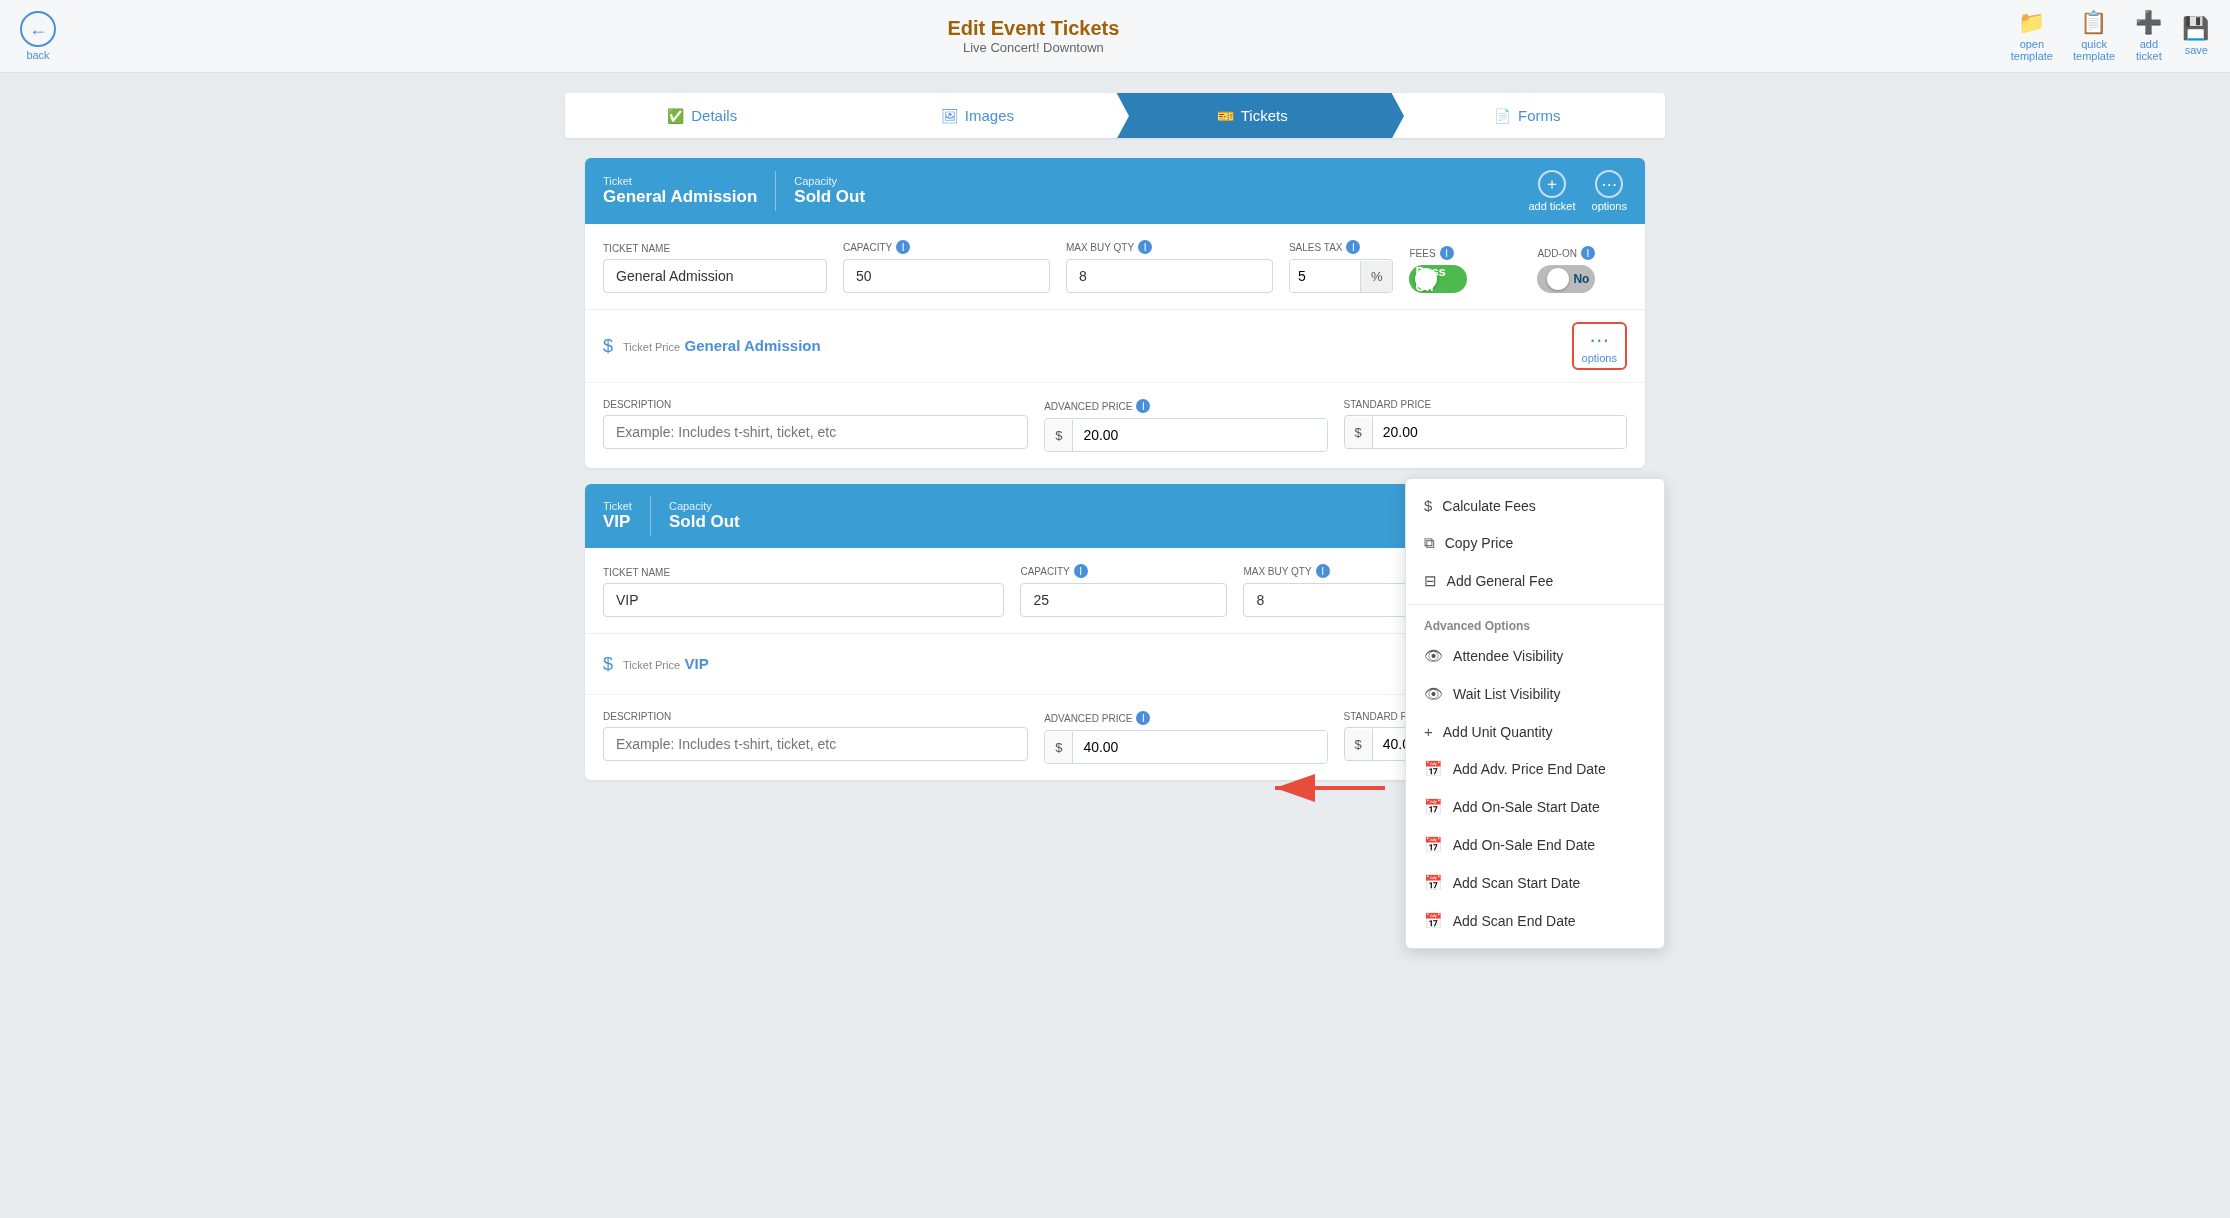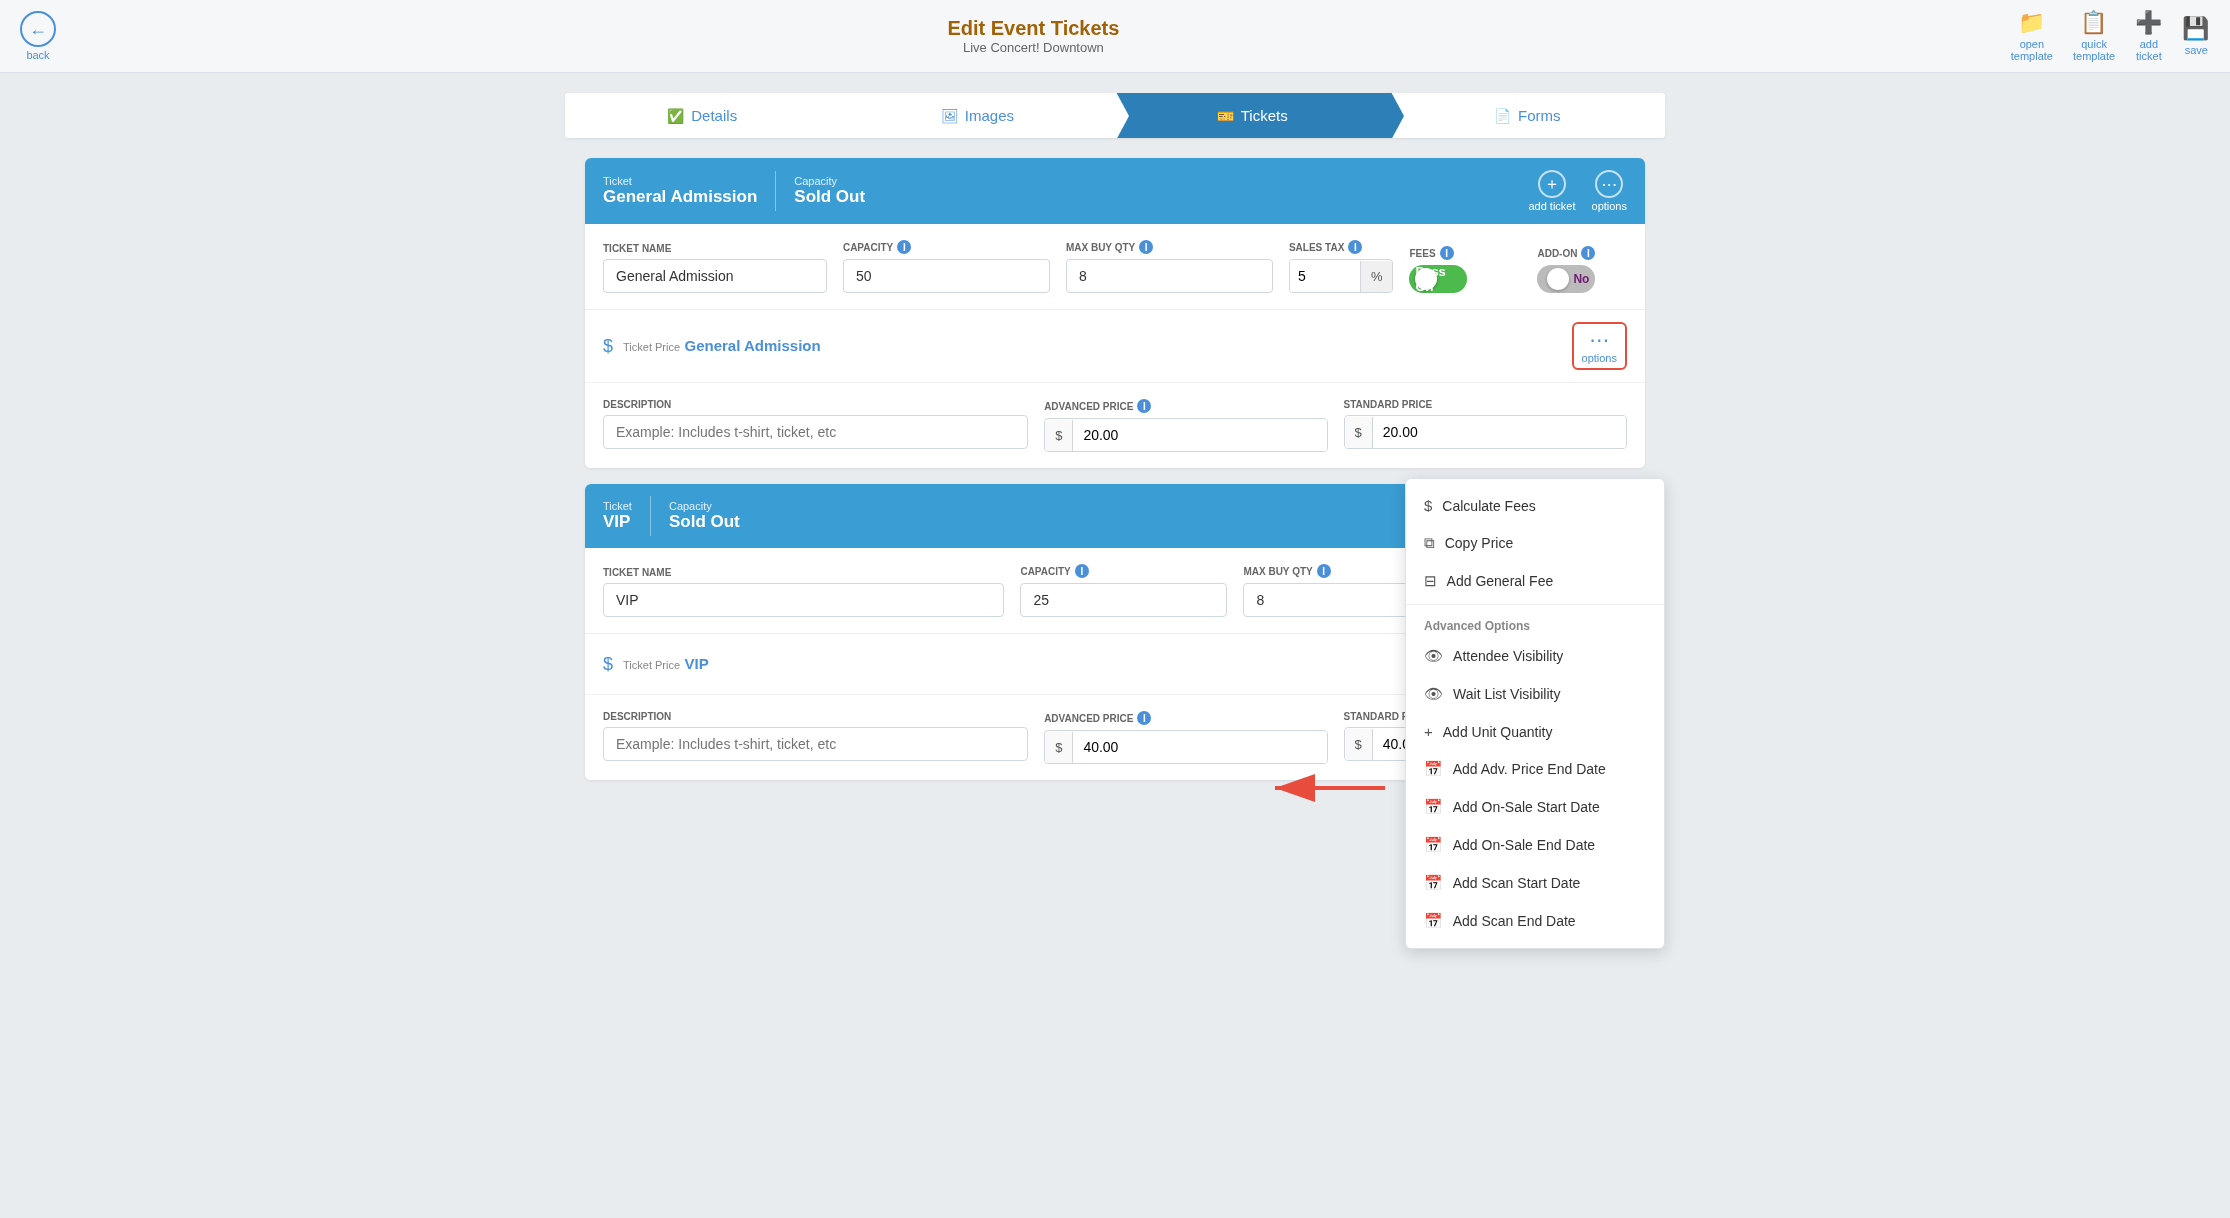--- a/index.html
+++ b/index.html
@@ -174,21 +174,21 @@
     
     .ticket-fields {
       padding: 16px 18px;
       display: flex;
       gap: 16px;
       align-items: flex-end;
     }
     .field-group { display: flex; flex-direction: column; }
     .field-label {
       font-size: 10px;
-      font-weight: 700;
+      font-weight: 400;
       color: #666;
       text-transform: uppercase;
       margin-bottom: 5px;
       display: flex;
       align-items: center;
       gap: 4px;
     }
     .field-label .info-icon {
       width: 14px; height: 14px;
       background: #4a90d9;
@@ -533,21 +533,21 @@
       </div>
       <div class="field-group addon-field">
         <div class="field-label">
           <span>ADD-ON</span>
           <span class="info-icon">i</span>
         </div>
         <div class="toggle-wrapper">
           <label class="toggle">
             <div class="toggle-track off">
               <div class="toggle-thumb"></div>
-              <span style="font-size:12px;font-weight:600;color:#701a75;margin-left:4px;">No</span>
+              <span style="font-size:12px;font-weight:600;color:#0c4a6e;margin-left:4px;">No</span>
             </div>
           </label>
         </div>
       </div>
     </div>
 
     <div class="price-section">
       <div class="price-header">
         <div class="price-header-left">
           <span class="price-icon">$</span>

